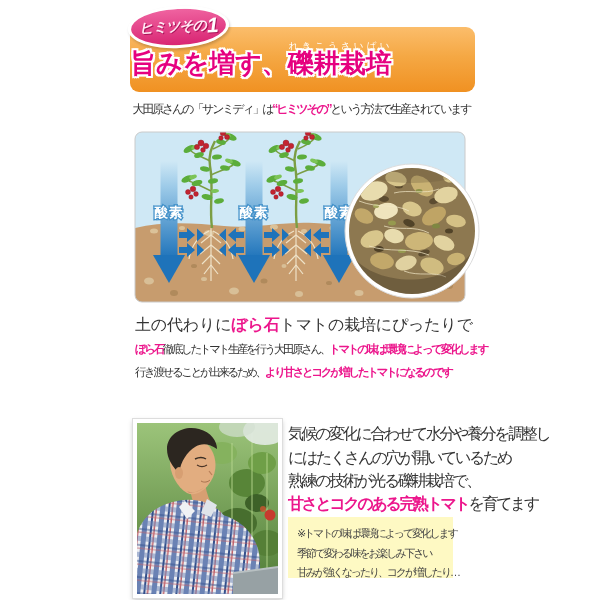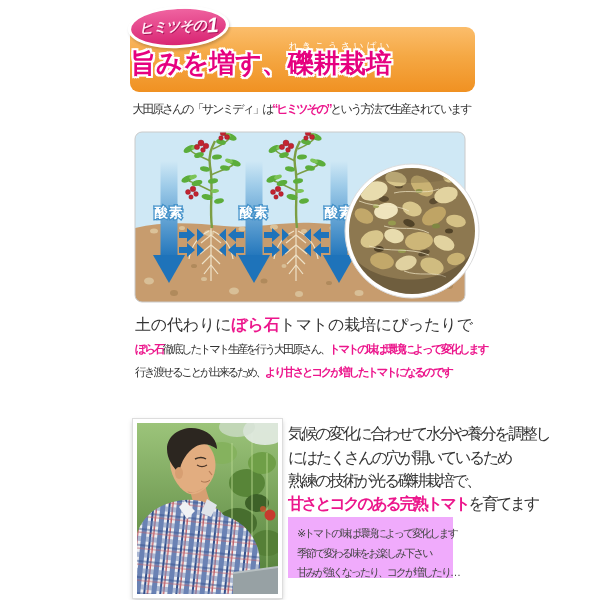--- a/index.html
+++ b/index.html
@@ -40,21 +40,21 @@
   .pline.first{font-size:16px;letter-spacing:-0.2px;}
 
   
   .farmer-photo{left:133px;top:419px;width:141px;height:171px;border:4px solid #fff;
                 outline:1px solid #ddd;box-shadow:0 2px 5px rgba(0,0,0,.25);}
   .farmer-text{left:288px;top:423px;}
   .fline{height:23.4px;display:flex;align-items:center;font-size:16px;color:#333;
          white-space:nowrap;letter-spacing:-2.4px;}
 
   
-  .note-box{left:288px;top:517px;width:165px;height:61px;background:#f0abfc;
+  .note-box{left:288px;top:517px;width:165px;height:61px;background:#fef9c3;
             padding:7px 8px 0 9px;box-sizing:border-box;}
   .nline{line-height:19.5px;font-size:11px;letter-spacing:-2.2px;color:#444;white-space:nowrap;}
 </style>
 </head>
 <body>
 
 <div class="page">
 
   <div class="abs badge">
     <span class="badge-text">ヒミツその</span>

